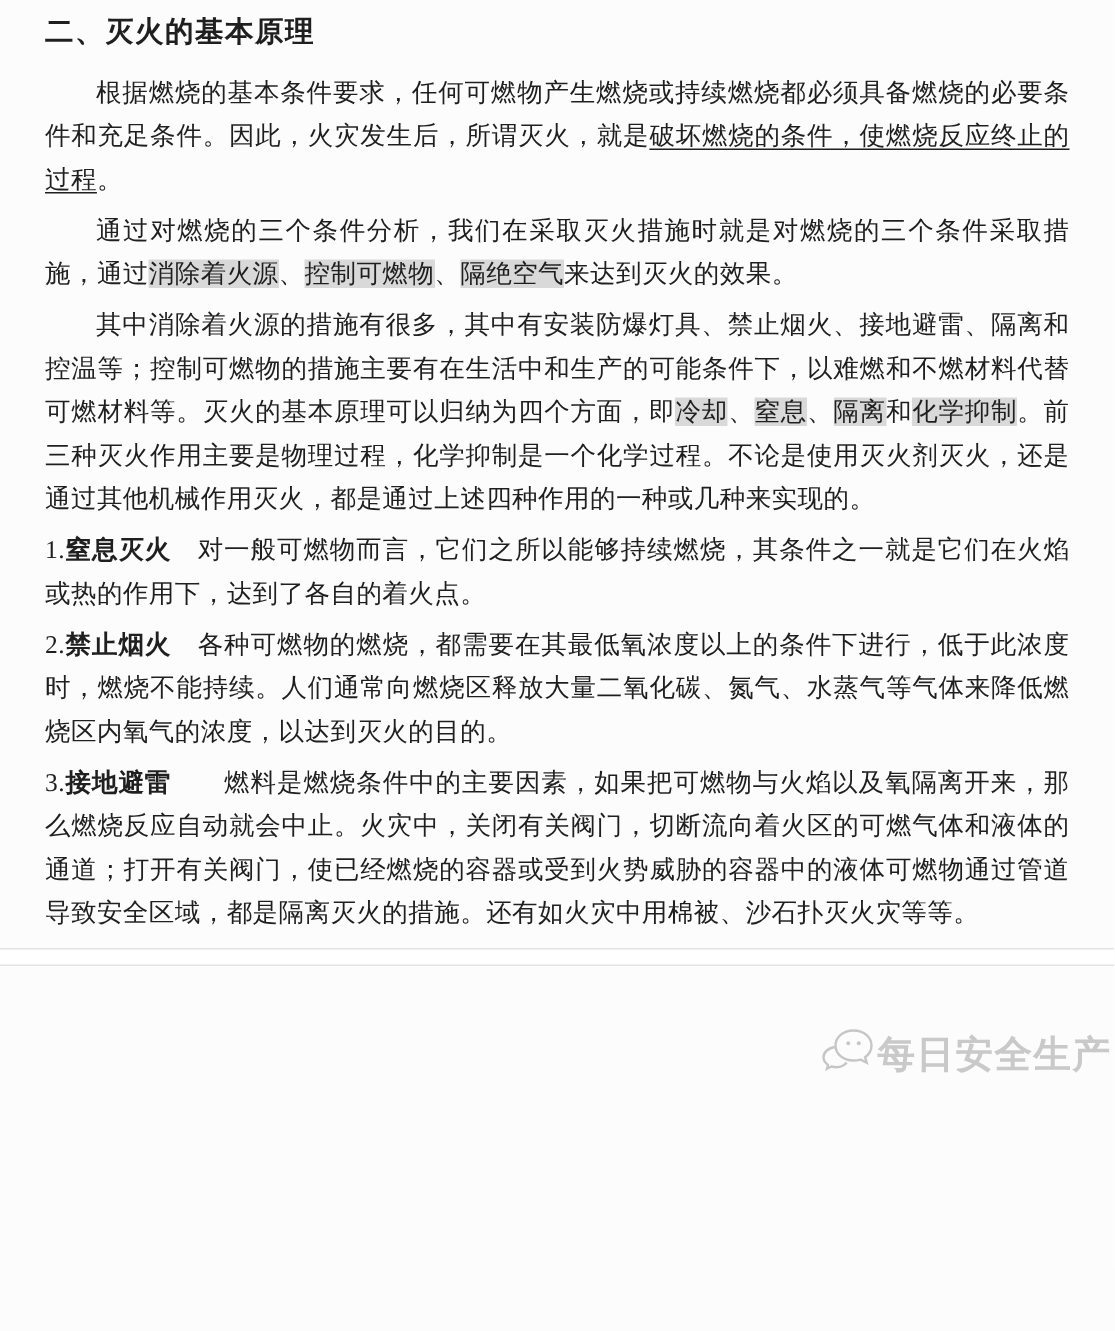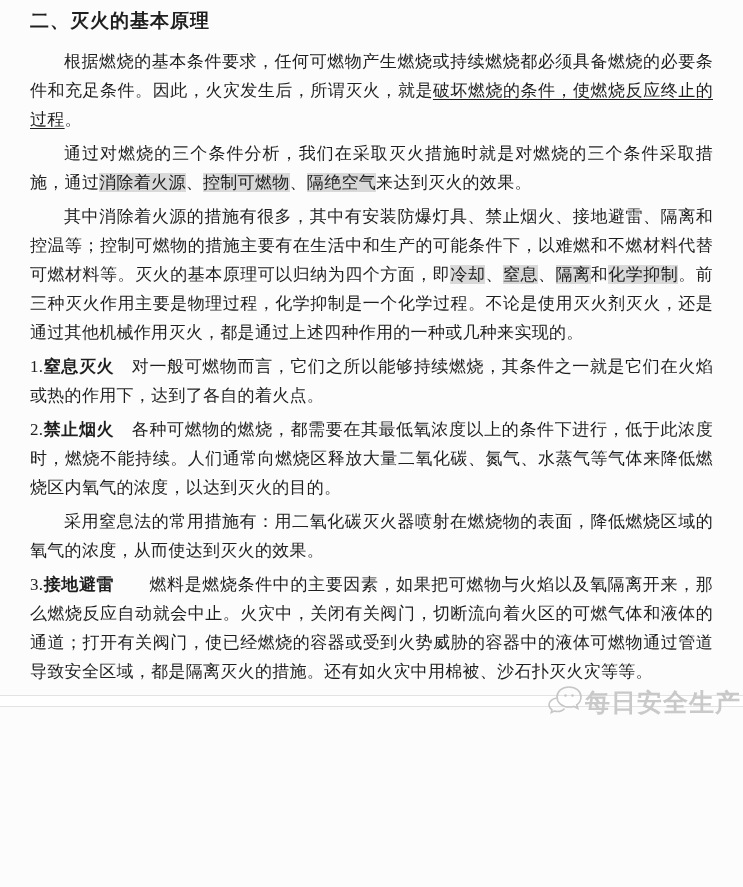--- a/index.html
+++ b/index.html
@@ -66,21 +66,20 @@
 
 <div class="page" style="--bg: #fcfcfc; --text: #1f1f1f; --hl: #d9d9d9; --div: #e3e3e3; --wm: #c9c9c9;">
 
   <main id="doc-content">
       <h2 class="section-heading"><span class="">二、灭火的基本原理</span></h2>
       <p class="para indent"><span class="">根据燃烧的基本条件要求，任何可燃物产生燃烧或持续燃烧都必须具备燃烧的必要条件和充足条件。因此，火灾发生后，所谓灭火，就是</span><span class="run-u">破坏燃烧的条件，使燃烧反应终止的过程</span><span class="">。</span></p>
       <p class="para indent"><span class="">通过对燃烧的三个条件分析，我们在采取灭火措施时就是对燃烧的三个条件采取措施，通过</span><span class="run-hl">消除着火源</span><span class="">、</span><span class="run-hl">控制可燃物</span><span class="">、</span><span class="run-hl">隔绝空气</span><span class="">来达到灭火的效果。</span></p>
       <p class="para indent"><span class="">其中消除着火源的措施有很多，其中有安装防爆灯具、禁止烟火、接地避雷、隔离和控温等；控制可燃物的措施主要有在生活中和生产的可能条件下，以难燃和不燃材料代替可燃材料等。灭火的基本原理可以归纳为四个方面，即</span><span class="run-hl">冷却</span><span class="">、</span><span class="run-hl">窒息</span><span class="">、</span><span class="run-hl">隔离</span><span class="">和</span><span class="run-hl">化学抑制</span><span class="">。前三种灭火作用主要是物理过程，化学抑制是一个化学过程。不论是使用灭火剂灭火，还是通过其他机械作用灭火，都是通过上述四种作用的一种或几种来实现的。</span></p>
       <p class="para"><span class="">1.</span><span class="run-b">窒息灭火</span><span class="">　对一般可燃物而言，它们之所以能够持续燃烧，其条件之一就是它们在火焰或热的作用下，达到了各自的着火点。</span></p>
       <p class="para"><span class="">2.</span><span class="run-b">禁止烟火</span><span class="">　各种可燃物的燃烧，都需要在其最低氧浓度以上的条件下进行，低于此浓度时，燃烧不能持续。人们通常向燃烧区释放大量二氧化碳、氮气、水蒸气等气体来降低燃烧区内氧气的浓度，以达到灭火的目的。</span></p>
-      <p class="para indent"><span class="">采用窒息法的常用措施有：用二氧化碳灭火器喷射在燃烧物的表面，降低燃烧区域的氧气的浓度，从而使达到灭火的效果。</span></p>
       <p class="para"><span class="">3.</span><span class="run-b">接地避雷</span><span class="">　　燃料是燃烧条件中的主要因素，如果把可燃物与火焰以及氧隔离开来，那么燃烧反应自动就会中止。火灾中，关闭有关阀门，切断流向着火区的可燃气体和液体的通道；打开有关阀门，使已经燃烧的容器或受到火势威胁的容器中的液体可燃物通过管道导致安全区域，都是隔离灭火的措施。还有如火灾中用棉被、沙石扑灭火灾等等。</span></p>
       <div class="page-break-divider"></div>
     </main>
 
   <div class="watermark">
     <span class="watermark-icon">
       <svg width="36" height="32" viewBox="0 0 36 32">
         <g fill="none" stroke="#c6c6c6" stroke-width="1.6">
           <path d="M22 3 C29 3 34 7.5 34 13 C34 16.2 32.3 19 29.7 20.8 L30.8 24.5 L26.7 22.4 C25.2 22.8 23.6 23 22 23 C15 23 10 18.5 10 13 C10 7.5 15 3 22 3 Z"></path>
           <path d="M9.5 14 C5.4 14.6 2 17.4 2 20.8 C2 22.8 3.2 24.6 5 25.9 L4.3 28.5 L7.3 27 C8.3 27.3 9.4 27.5 10.5 27.5 C13.4 27.5 16 26.3 17.5 24.4"></path>

